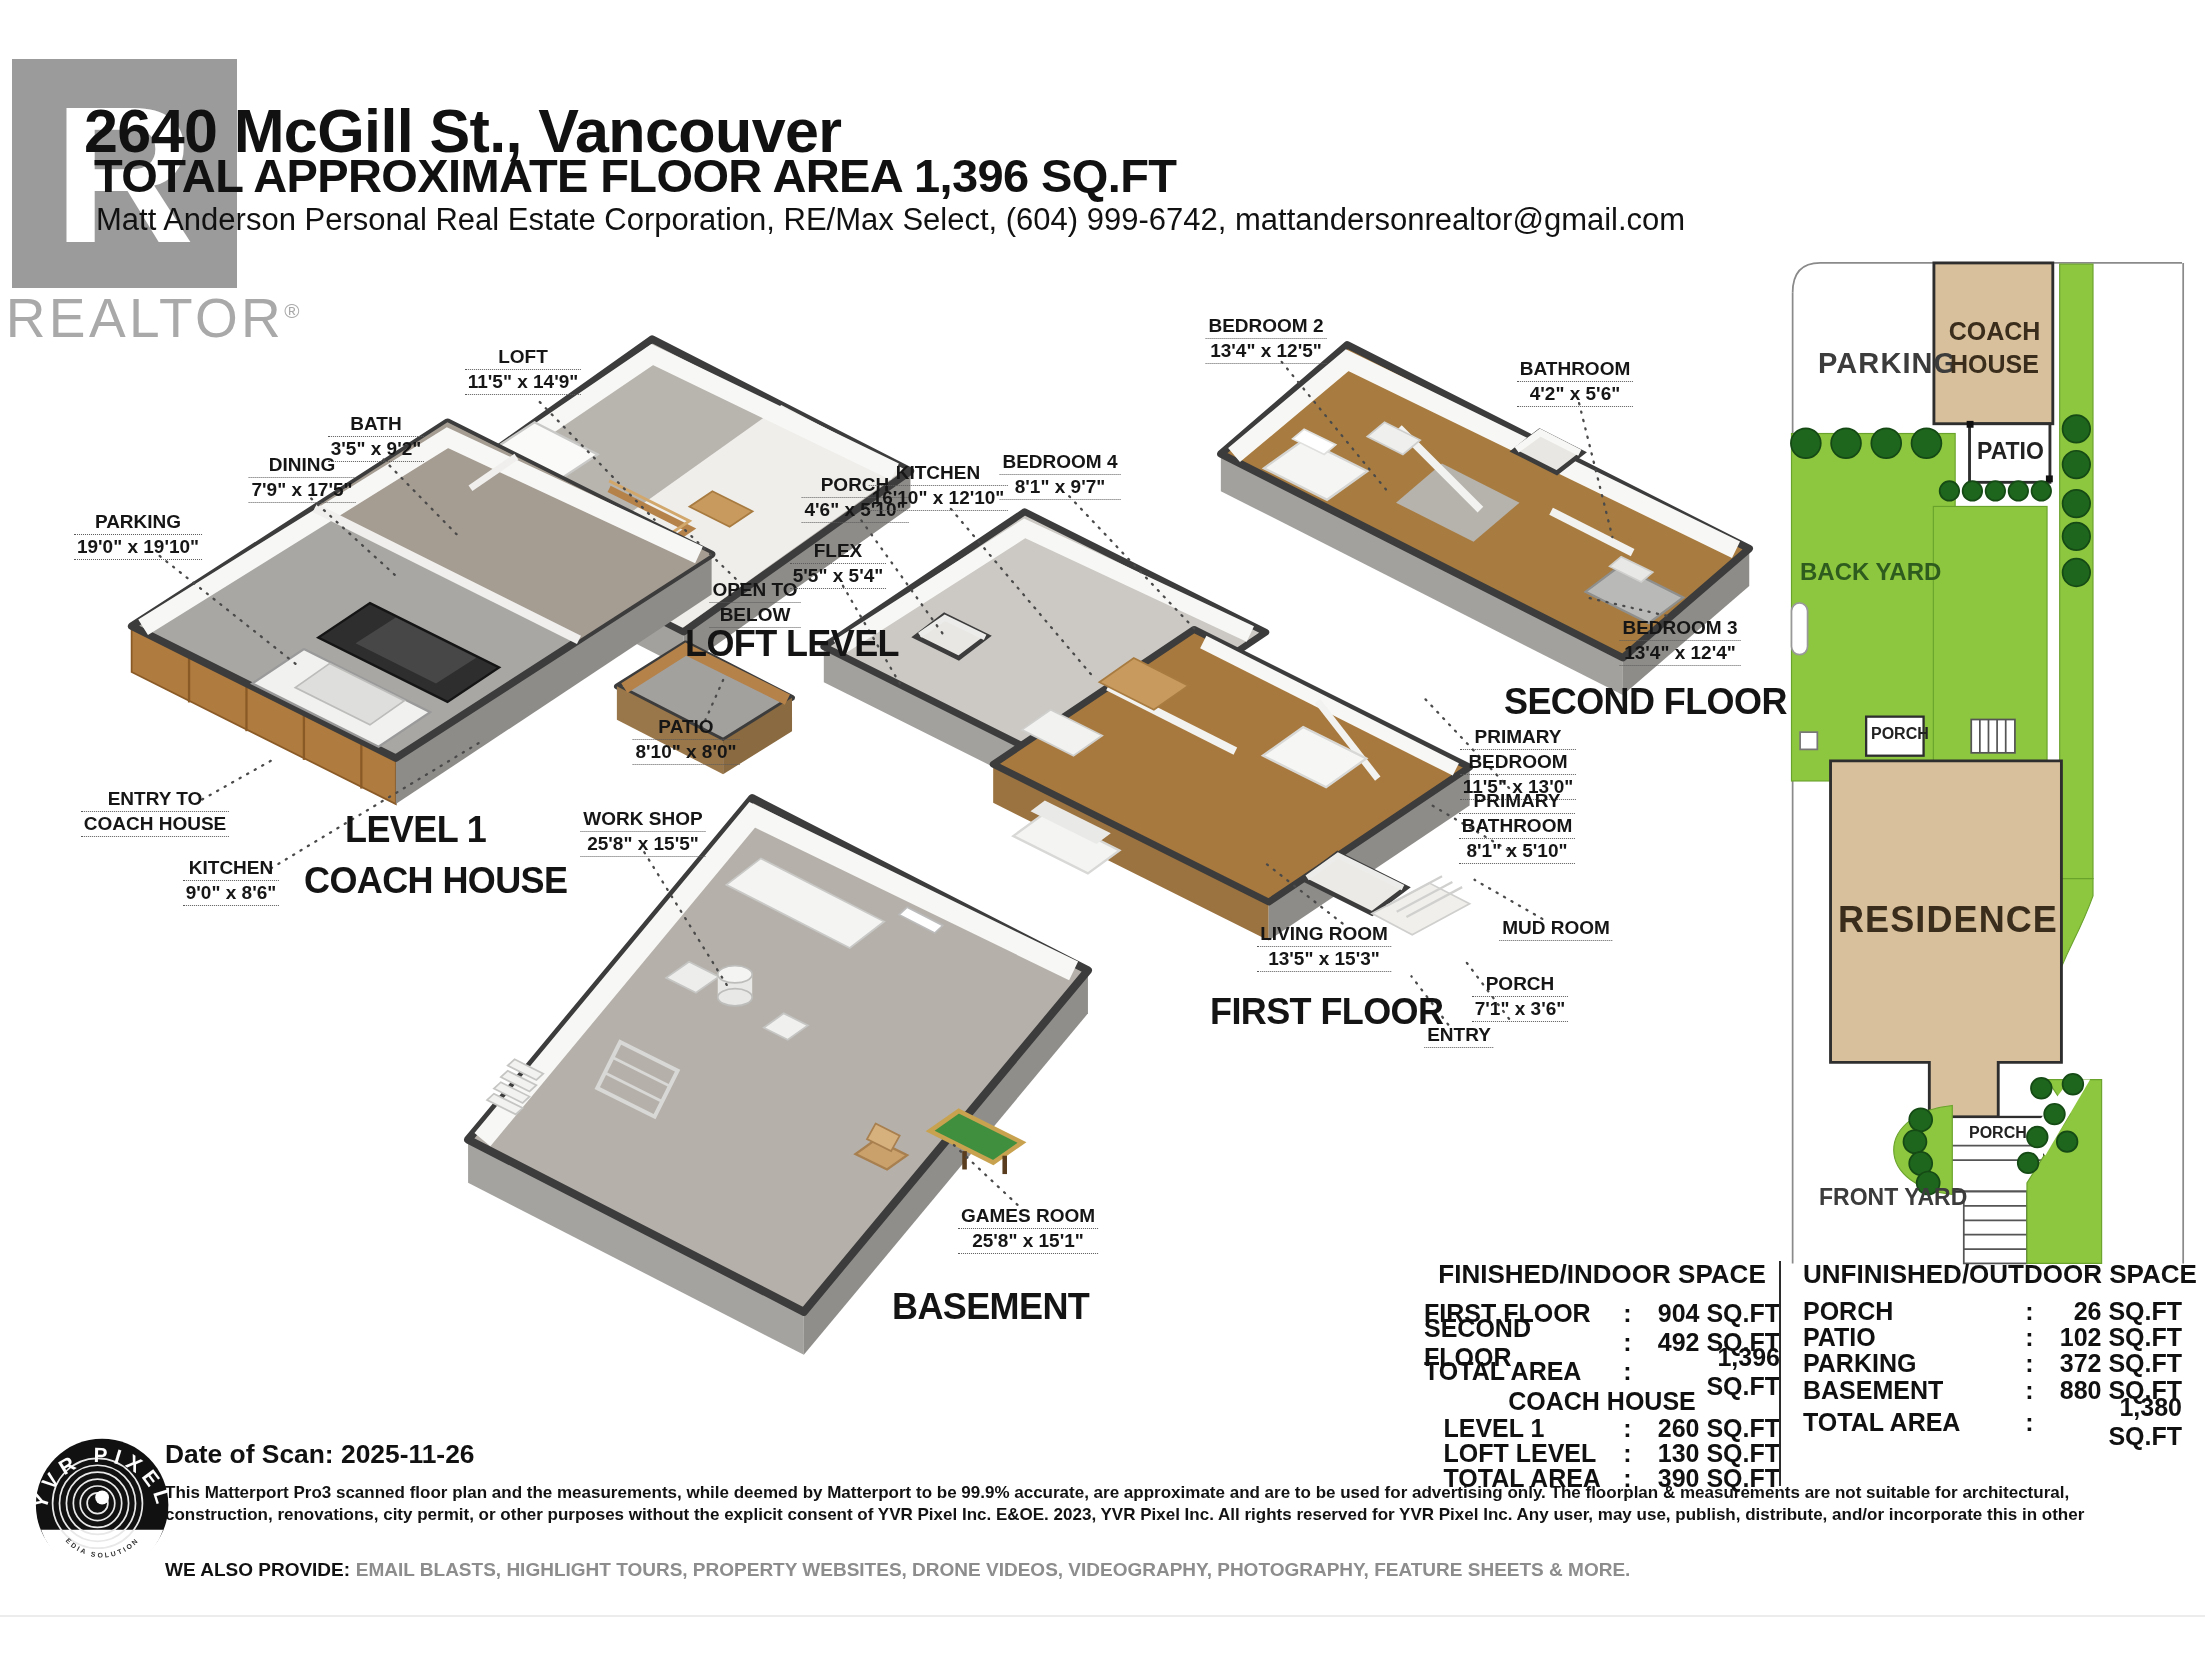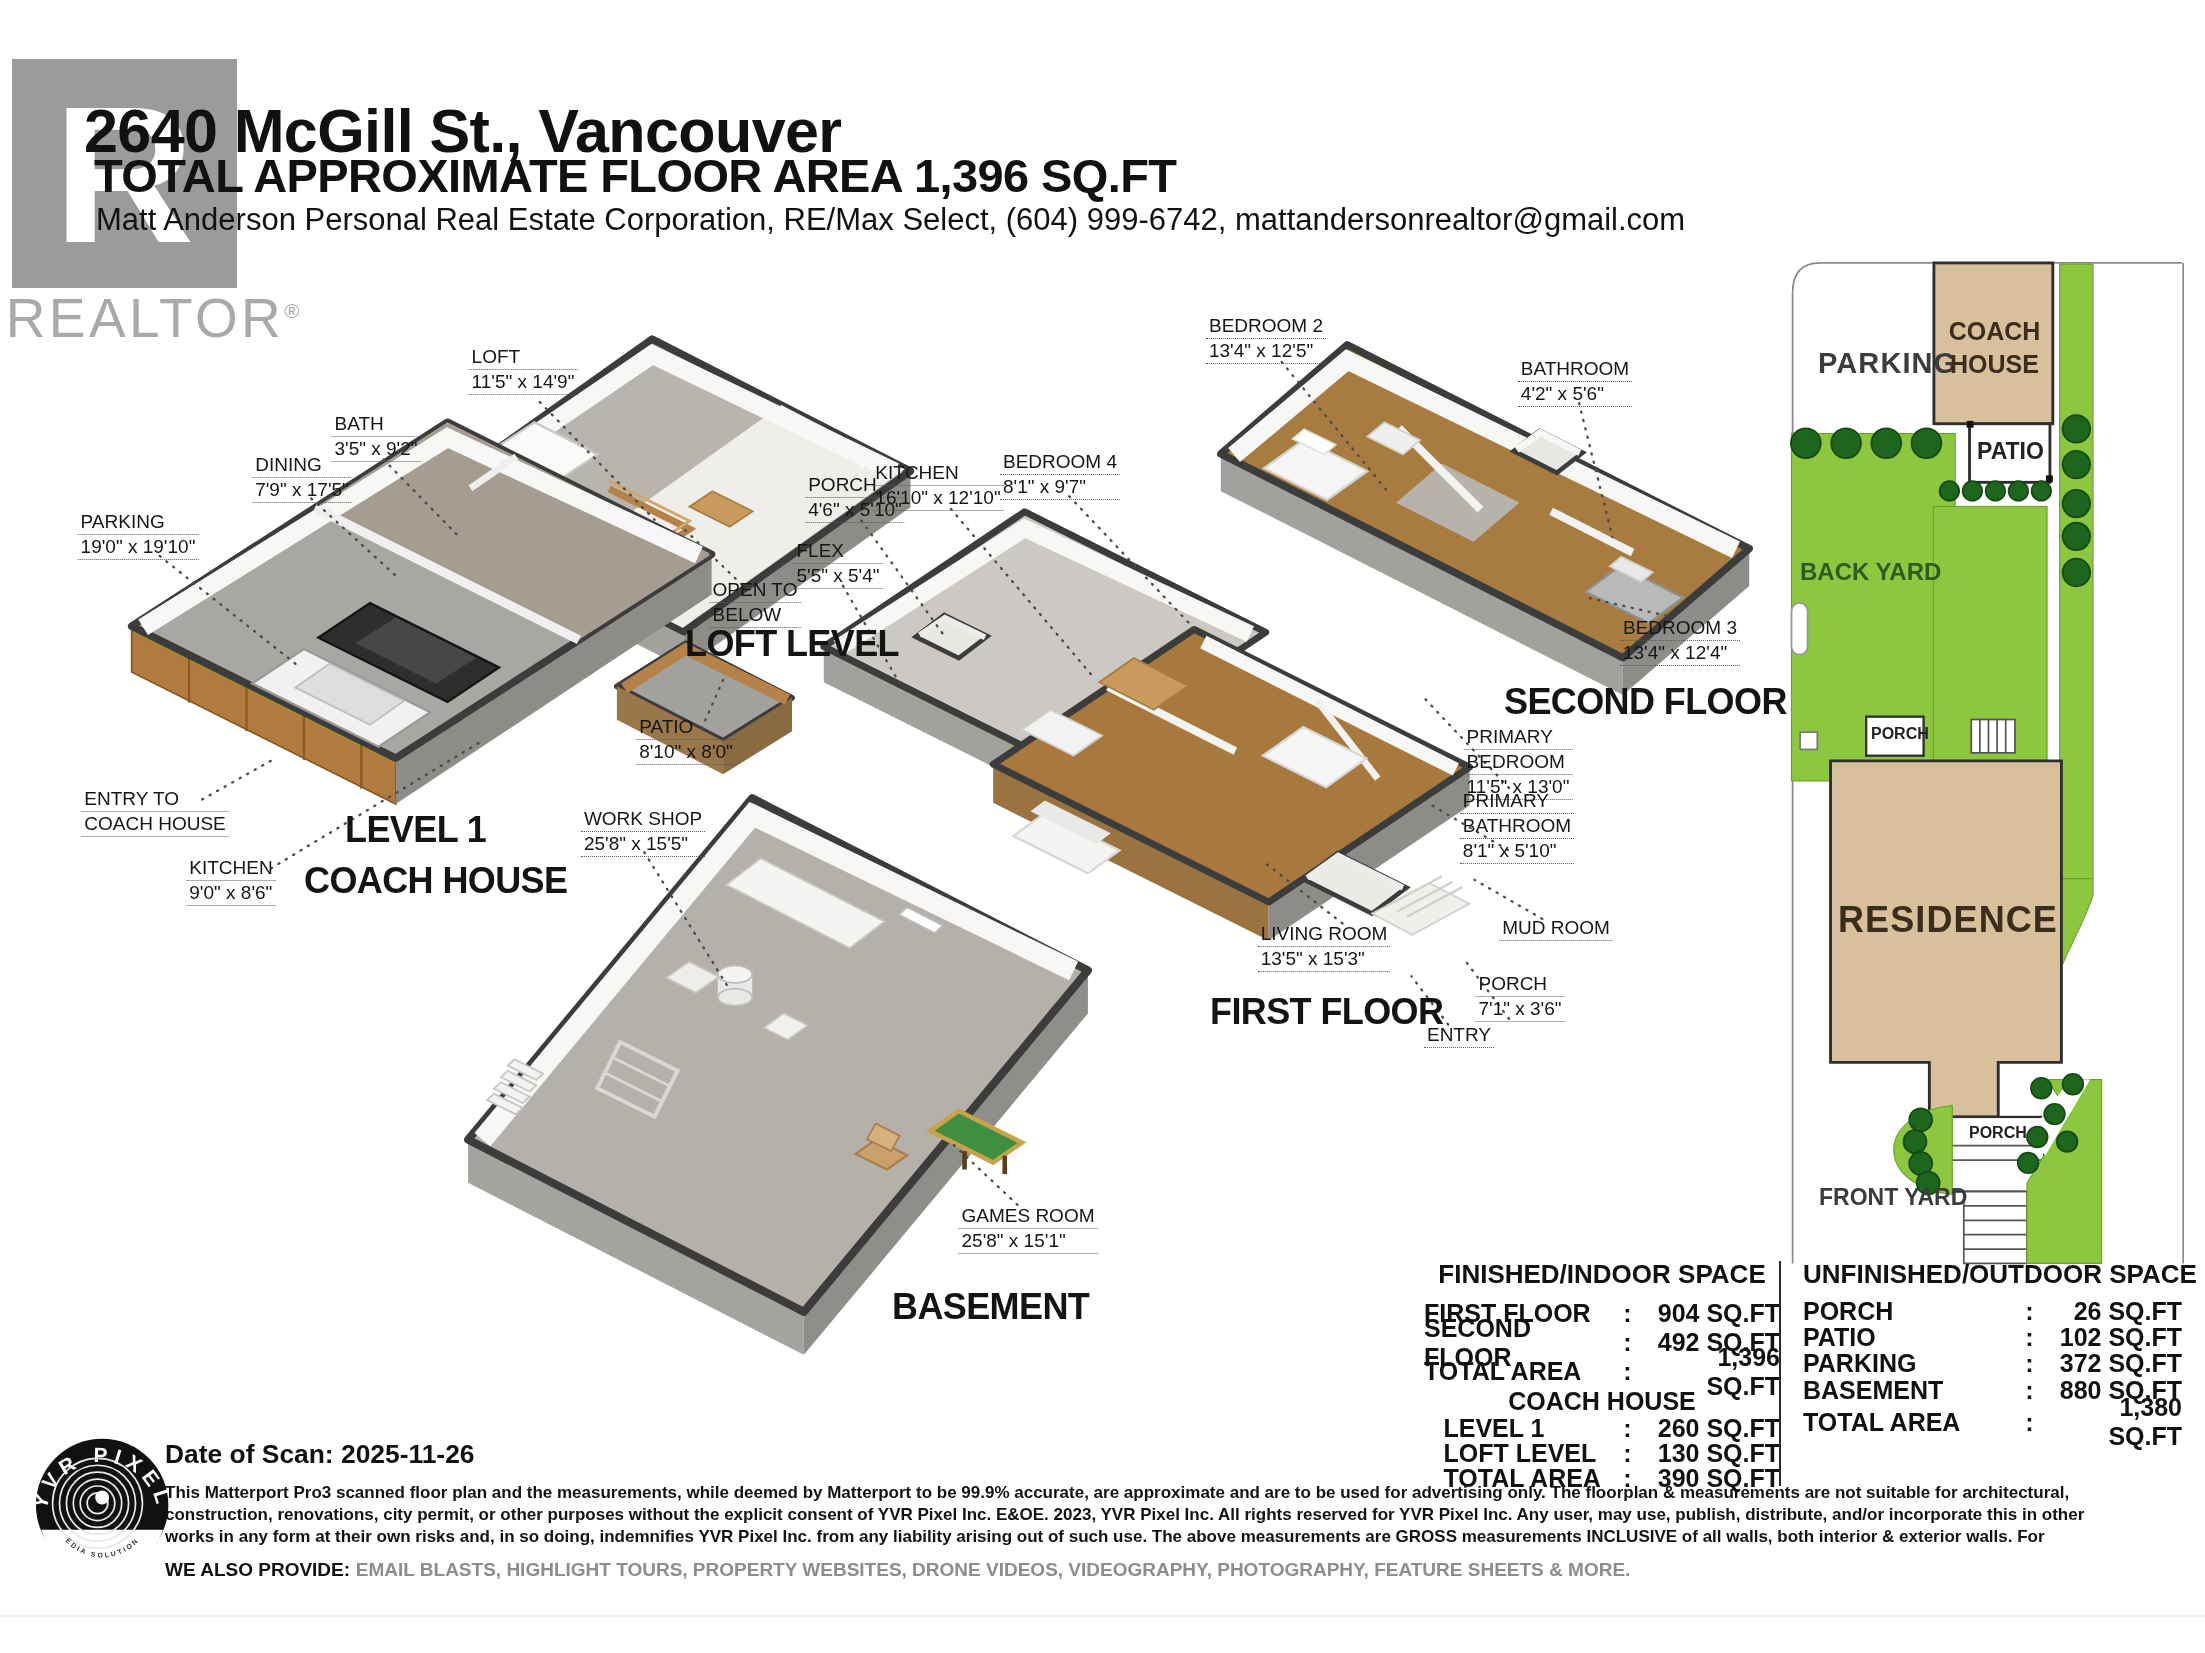--- a/index.html
+++ b/index.html
@@ -9,21 +9,21 @@
   
   .hdr-line1{position:absolute;left:84px;top:96px;font-size:61px;font-weight:700;letter-spacing:-0.6px;white-space:nowrap}
   .hdr-line2{position:absolute;left:94px;top:148px;font-size:47px;font-weight:700;letter-spacing:-0.6px;white-space:nowrap}
   .hdr-line3{position:absolute;left:96px;top:202px;font-size:31px;font-weight:400;white-space:nowrap}
   .realtor-box{position:absolute;left:11.5px;top:59px;width:225px;height:229px;background:#9b9b9b}
   .realtor-r{position:absolute;left:0;top:5.7px;width:225px;height:218px;text-align:center;
              font-size:195px;font-weight:700;color:#fff;line-height:218px}
   .realtor-word{position:absolute;left:5.7px;top:286px;font-size:55px;color:#a9a9a9;letter-spacing:3.4px;white-space:nowrap}
   .realtor-word sup{font-size:20.7px}
   
-  .room-label{position:absolute;transform:translateX(-50%);font-weight:400;
+  .room-label{position:absolute;transform:translateX(-50%);text-align:center;font-weight:700;
               font-size:19px;line-height:1.24;color:#161616;white-space:nowrap;z-index:6}
   .room-label span{display:inline-block;border-bottom:1.7px dotted #5a5a5a;padding:0 2.9px 0.6px}
   .room-label span:empty{display:none}
   .room-label span{display:block}
   .plan-title{position:absolute;font-size:36px;font-weight:700;letter-spacing:-0.6px;color:#141414;
               white-space:nowrap;z-index:6}
   
   .site-label{position:absolute;font-weight:700;white-space:nowrap;z-index:6}
   
   .area-table{position:absolute;z-index:6}
@@ -458,21 +458,20 @@
     <text font-family="Liberation Sans, sans-serif" font-size="12" font-weight="700" fill="#333333" letter-spacing="4">
       <textPath href="#arcBot" startOffset="50%" text-anchor="middle">MEDIA SOLUTIONS</textPath>
     </text>
   </svg>
 
   <div class="scan-date">Date of Scan: 2025-11-26</div>
 
   <div class="disclaimer">
     <div>This Matterport Pro3 scanned floor plan and the measurements, while deemed by Matterport to be 99.9% accurate, are approximate and are to be used for advertising only. The floorplan &amp; measurements are not suitable for architectural,</div>
     <div>construction, renovations, city permit, or other purposes without the explicit consent of YVR Pixel Inc. E&amp;OE. 2023, YVR Pixel Inc. All rights reserved for YVR Pixel Inc. Any user, may use, publish, distribute, and/or incorporate this in other</div>
-    <div>works in any form at their own risks and, in so doing, indemnifies YVR Pixel Inc. from any liability arising out of such use. The above measurements are GROSS measurements INCLUSIVE of all walls, both interior &amp; exterior walls. For</div>
   </div>
 
   <div class="provide-line">
     <span>WE ALSO PROVIDE:</span><span class="rest">EMAIL BLASTS, HIGHLIGHT TOURS, PROPERTY WEBSITES, DRONE VIDEOS, VIDEOGRAPHY, PHOTOGRAPHY, FEATURE SHEETS &amp; MORE.</span>
   </div>
 
   <div class="bottom-rule"></div>
 
 </div>
 

